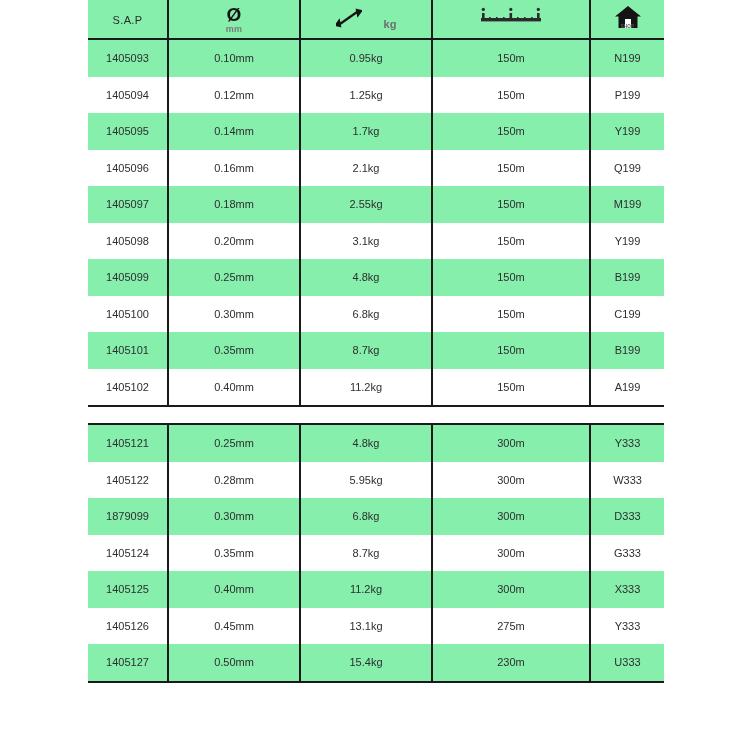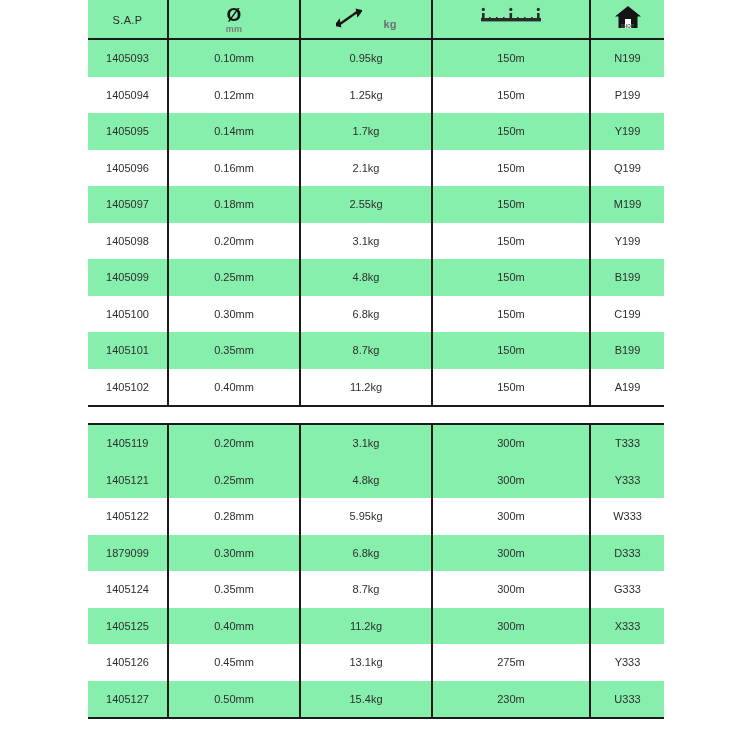--- a/index.html
+++ b/index.html
@@ -259,27 +259,20 @@
           <td class="vdiv">A199</td>
         </tr>
         <tr class="gap">
           <td></td>
           <td class="vdiv"></td>
           <td class="vdiv"></td>
           <td class="vdiv"></td>
           <td class="vdiv"></td>
         </tr>
         <tr class="shade">
-          <td>1405119</td>
-          <td class="vdiv">0.20mm</td>
-          <td class="vdiv">3.1kg</td>
-          <td class="vdiv">300m</td>
-          <td class="vdiv">T333</td>
-        </tr>
-        <tr class="shade">
           <td>1405121</td>
           <td class="vdiv">0.25mm</td>
           <td class="vdiv">4.8kg</td>
           <td class="vdiv">300m</td>
           <td class="vdiv">Y333</td>
         </tr>
         <tr class="plain">
           <td>1405122</td>
           <td class="vdiv">0.28mm</td>
           <td class="vdiv">5.95kg</td>

